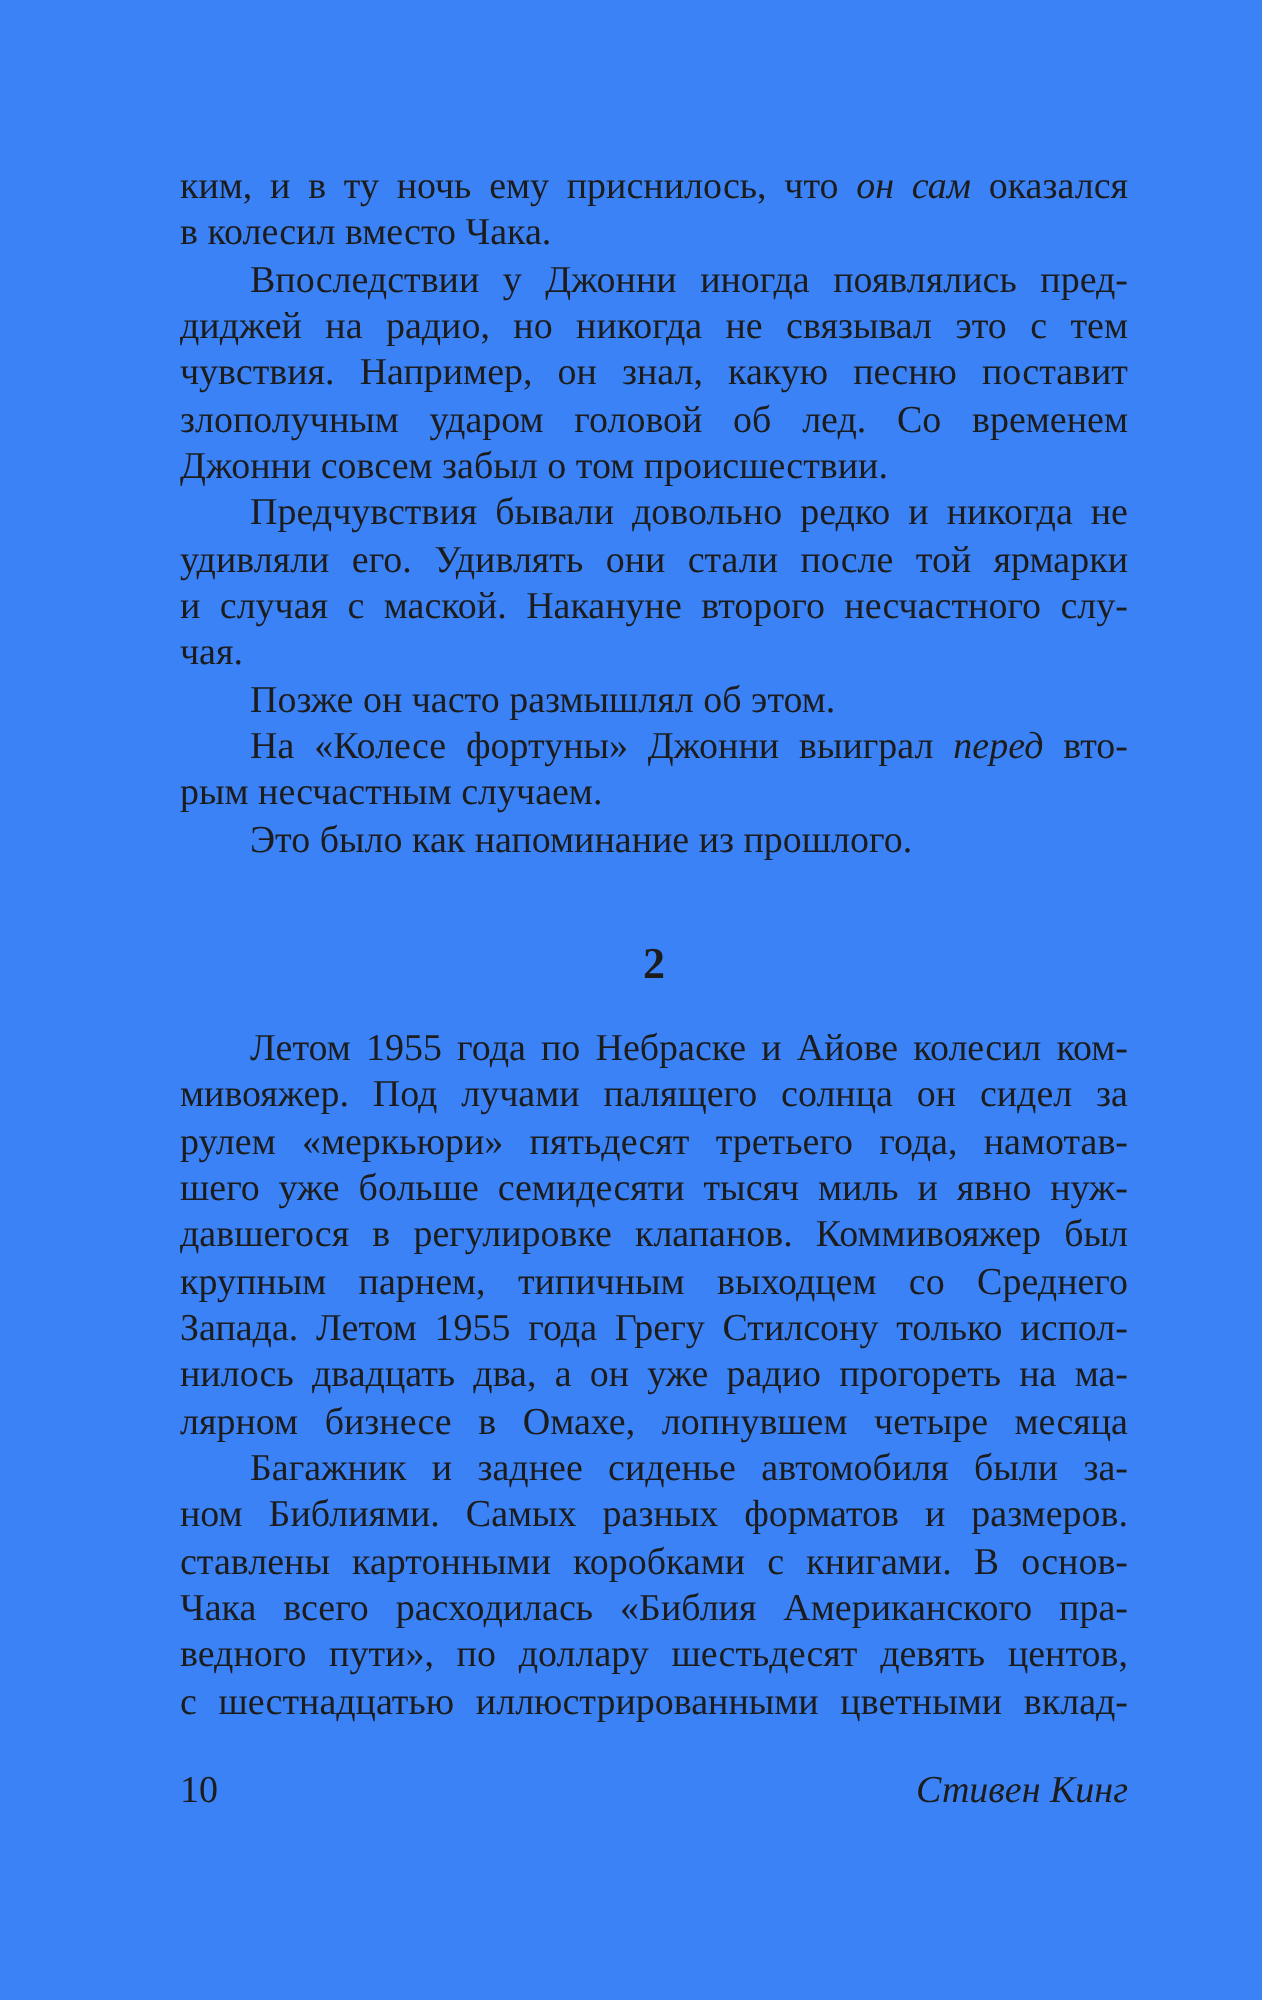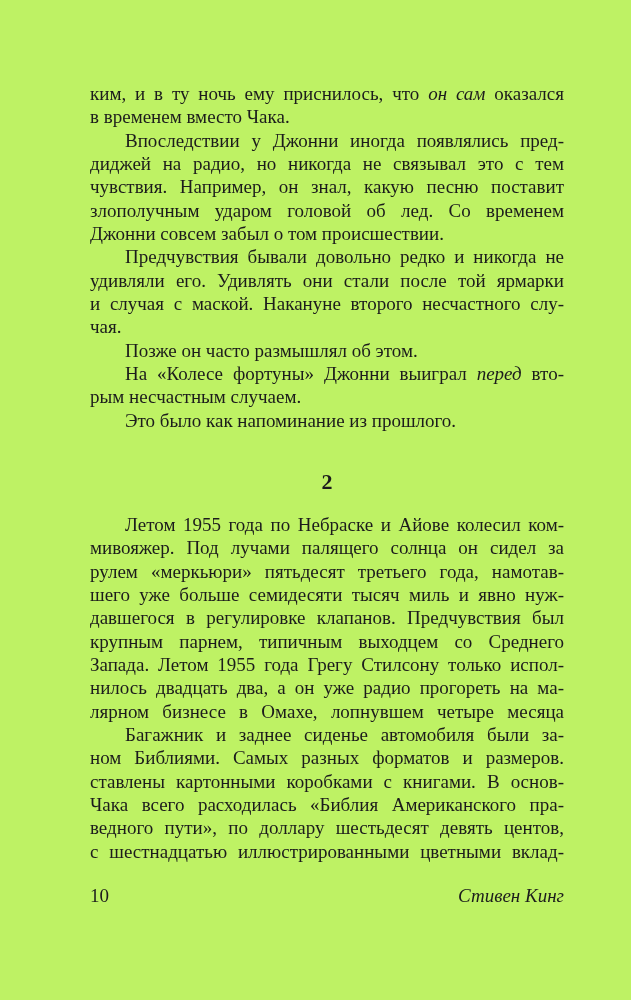--- a/index.html
+++ b/index.html
@@ -4,21 +4,21 @@
 <style>
   html, body { margin: 0; padding: 0; }
   body {
     width: 631px; height: 1000px;
     background: #ffffff;
     font-family: "Liberation Serif", "DejaVu Serif", serif;
   }
   .page {
     position: relative;
     width: 631px; height: 1000px;
-    background: #bef264;
+    background: #3b82f6;
     color: #1c1c1c;
     overflow: hidden;
   }
   .content {
     position: absolute;
     left: 90px; top: 82px; width: 474px;
     font-size: 19px;
     line-height: 23.33px;
   }
   .para { margin: 0; }
@@ -48,21 +48,21 @@
   .author { font-style: italic; }
 </style>
 </head>
 <body>
 
 <div class="page">
   <div class="content">
     <div>
         <div class="para">
           <div class="line"><span>ким, и в ту ночь ему приснилось, что </span><span class="it">он сам</span><span> оказался</span></div>
-          <div class="line last"><span>в временем вместо Чака.</span></div>
+          <div class="line last"><span>в колесил вместо Чака.</span></div>
         </div>
         <div class="para">
           <div class="line indent"><span>Впоследствии у Джонни иногда появлялись пред-</span></div>
           <div class="line"><span>диджей на радио, но никогда не связывал это с тем</span></div>
           <div class="line"><span>чувствия. Например, он знал, какую песню поставит</span></div>
           <div class="line"><span>злополучным ударом головой об лед. Со временем</span></div>
           <div class="line last"><span>Джонни совсем забыл о том происшествии.</span></div>
         </div>
         <div class="para">
           <div class="line indent"><span>Предчувствия бывали довольно редко и никогда не</span></div>
@@ -81,21 +81,21 @@
           <div class="line last indent"><span>Это было как напоминание из прошлого.</span></div>
         </div>
       </div>
     <div class="chapter">2</div>
     <div>
         <div class="para">
           <div class="line indent"><span>Летом 1955 года по Небраске и Айове колесил ком-</span></div>
           <div class="line"><span>мивояжер. Под лучами палящего солнца он сидел за</span></div>
           <div class="line"><span>рулем «меркьюри» пятьдесят третьего года, намотав-</span></div>
           <div class="line"><span>шего уже больше семидесяти тысяч миль и явно нуж-</span></div>
-          <div class="line"><span>давшегося в регулировке клапанов. Предчувствия был</span></div>
+          <div class="line"><span>давшегося в регулировке клапанов. Коммивояжер был</span></div>
           <div class="line"><span>крупным парнем, типичным выходцем со Среднего</span></div>
           <div class="line"><span>Запада. Летом 1955 года Грегу Стилсону только испол-</span></div>
           <div class="line"><span>нилось двадцать два, а он уже радио прогореть на ма-</span></div>
           <div class="line"><span>лярном бизнесе в Омахе, лопнувшем четыре месяца</span></div>
         </div>
         <div class="para">
           <div class="line indent"><span>Багажник и заднее сиденье автомобиля были за-</span></div>
           <div class="line"><span>ном Библиями. Самых разных форматов и размеров.</span></div>
           <div class="line"><span>ставлены картонными коробками с книгами. В основ-</span></div>
           <div class="line"><span>Чака всего расходилась «Библия Американского пра-</span></div>

